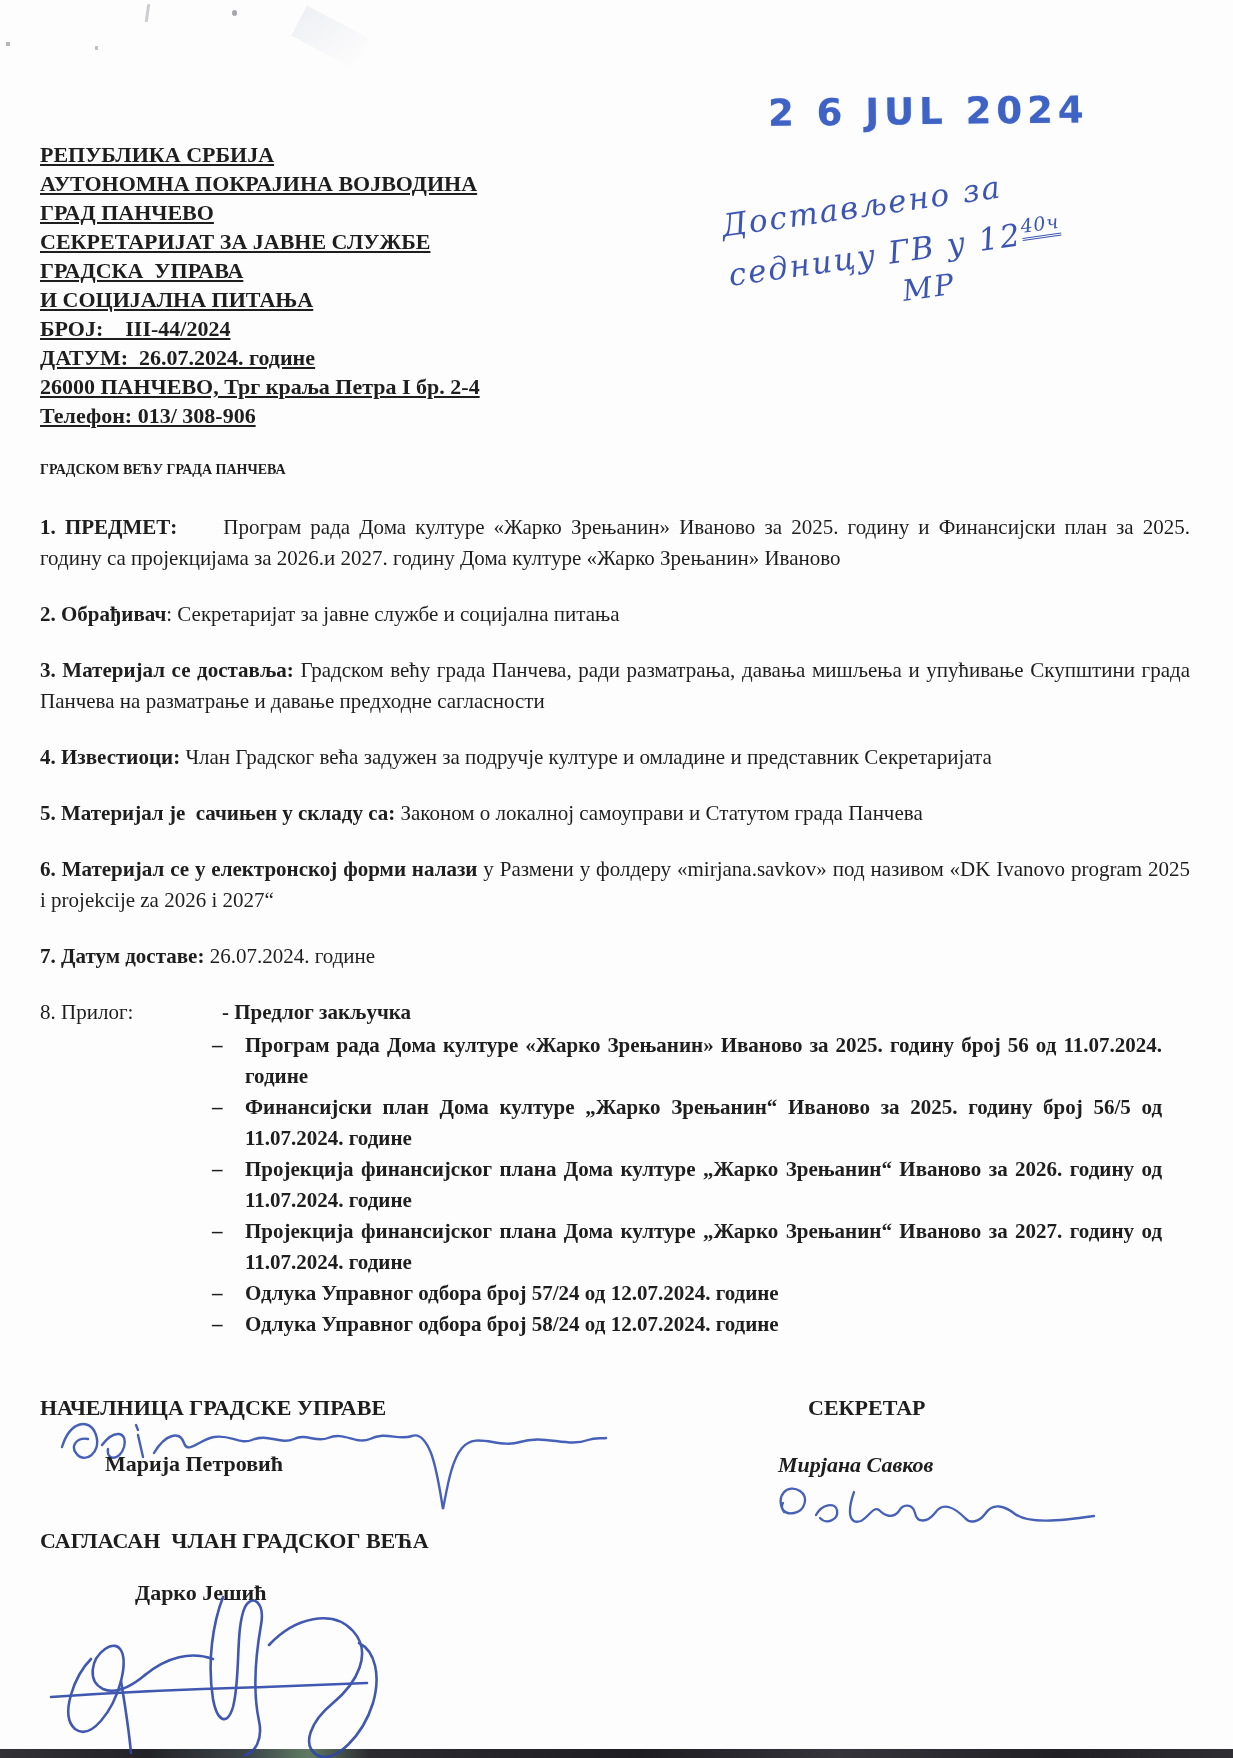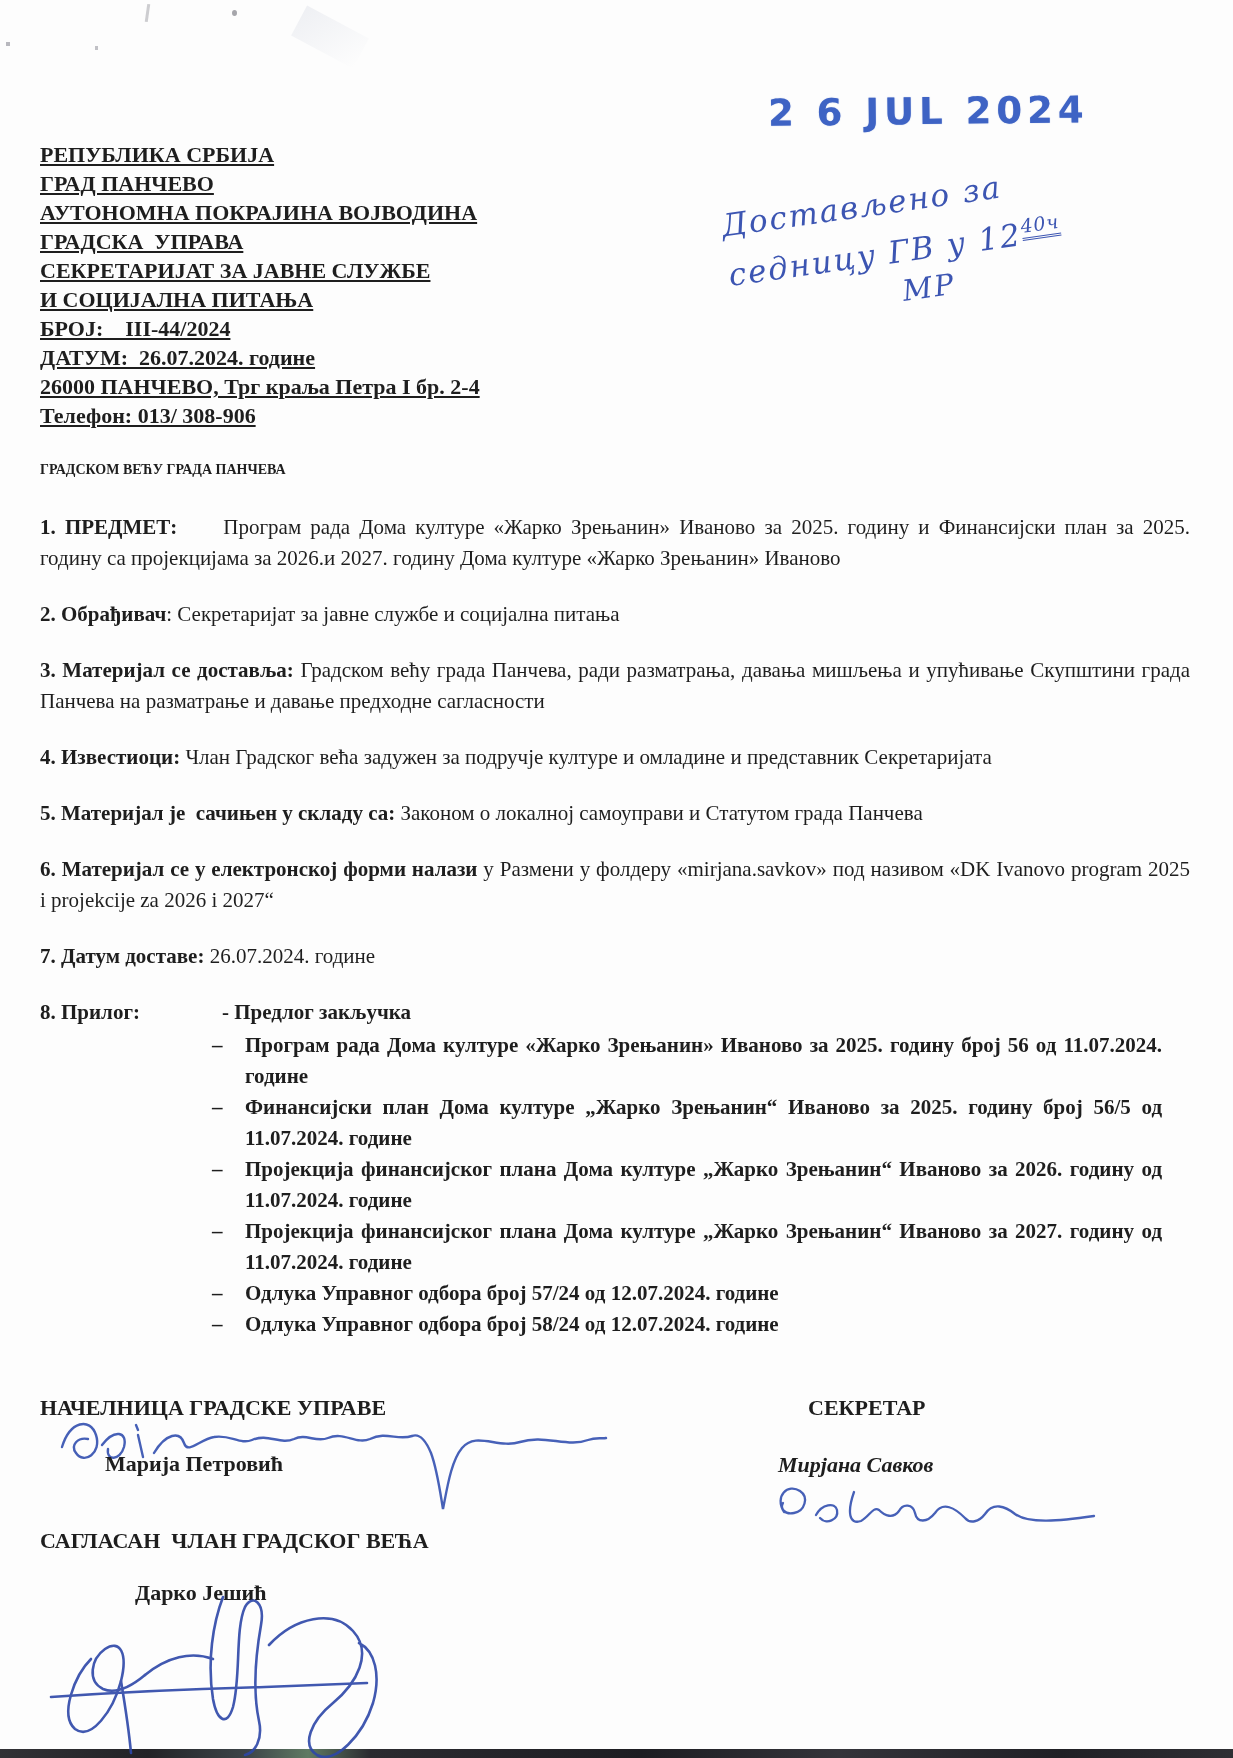--- a/index.html
+++ b/index.html
@@ -47,21 +47,21 @@
   .header-block{position:absolute;left:40px;top:140px;}
   .hdr-line{font-weight:700;font-size:22px;line-height:29px;white-space:pre-wrap;text-decoration:underline;}
   .addressee{position:absolute;left:40px;top:462px;font-weight:700;font-size:14px;}
   .body-block{position:absolute;left:40px;top:512px;width:1150px;}
   .sec{font-size:21px;line-height:31px;text-align:justify;margin:0 0 0 0;}
   .sec + .sec{margin-top:25px;}
   .sec-bold{font-weight:700;white-space:pre-wrap;}
   .gap1{display:inline-block;width:46px;}
   
   .attach{margin-top:25px;font-size:21px;line-height:31px;display:flex;}
-  .attach-label{font-weight:700;width:172px;flex:0 0 172px;}
+  .attach-label{font-weight:400;width:172px;flex:0 0 172px;}
   .attach-col{width:950px;font-weight:bold;}
   .attach-first{padding-left:10px;margin-bottom:2px;}
   .attach-item{display:flex;text-align:justify;}
   .attach-item .bullet{flex:0 0 33px;}
   .attach-item .itxt{flex:1;}
   
   .sig-area{position:absolute;left:40px;top:1395px;width:1155px;height:365px;font-size:22px;}
   .sig-title{position:absolute;font-weight:700;}
   .t-left{left:0;top:0;}
   .t-right{left:768px;top:0;}
@@ -89,24 +89,24 @@
   <div class="stamp">2 6 JUL 2024</div>
 
   <div class="hand-note">
     <span>Достављено за</span><br>
     <span>седницу ГВ у 12</span><span class="sup">40ч</span>
     <span class="hand-initials">МР</span>
   </div>
 
   <div class="header-block">
     <div class="hdr-line">РЕПУБЛИКА СРБИЈА</div>
+    <div class="hdr-line">АУТОНОМНА ПОКРАЈИНА ВОЈВОДИНА</div>
     <div class="hdr-line">ГРАД ПАНЧЕВО</div>
-    <div class="hdr-line">АУТОНОМНА ПОКРАЈИНА ВОЈВОДИНА</div>
+    <div class="hdr-line">СЕКРЕТАРИЈАТ ЗА ЈАВНЕ СЛУЖБЕ</div>
     <div class="hdr-line">ГРАДСКА  УПРАВА</div>
-    <div class="hdr-line">СЕКРЕТАРИЈАТ ЗА ЈАВНЕ СЛУЖБЕ</div>
     <div class="hdr-line">И СОЦИЈАЛНА ПИТАЊА</div>
     <div class="hdr-line">БРОЈ:    III-44/2024</div>
     <div class="hdr-line">ДАТУМ:  26.07.2024. године</div>
     <div class="hdr-line">26000 ПАНЧЕВО, Трг краља Петра I бр. 2-4</div>
     <div class="hdr-line">Телефон: 013/ 308-906</div>
   </div>
 
   <div class="addressee">ГРАДСКОМ ВЕЋУ ГРАДА ПАНЧЕВА</div>
 
   <div class="body-block">

